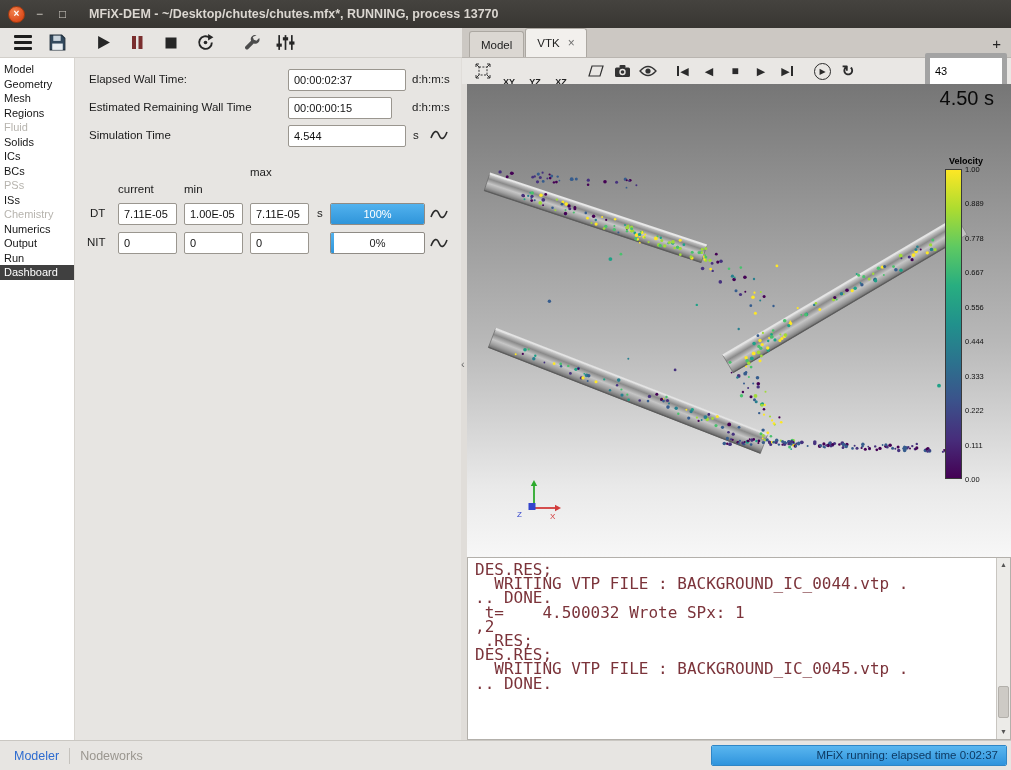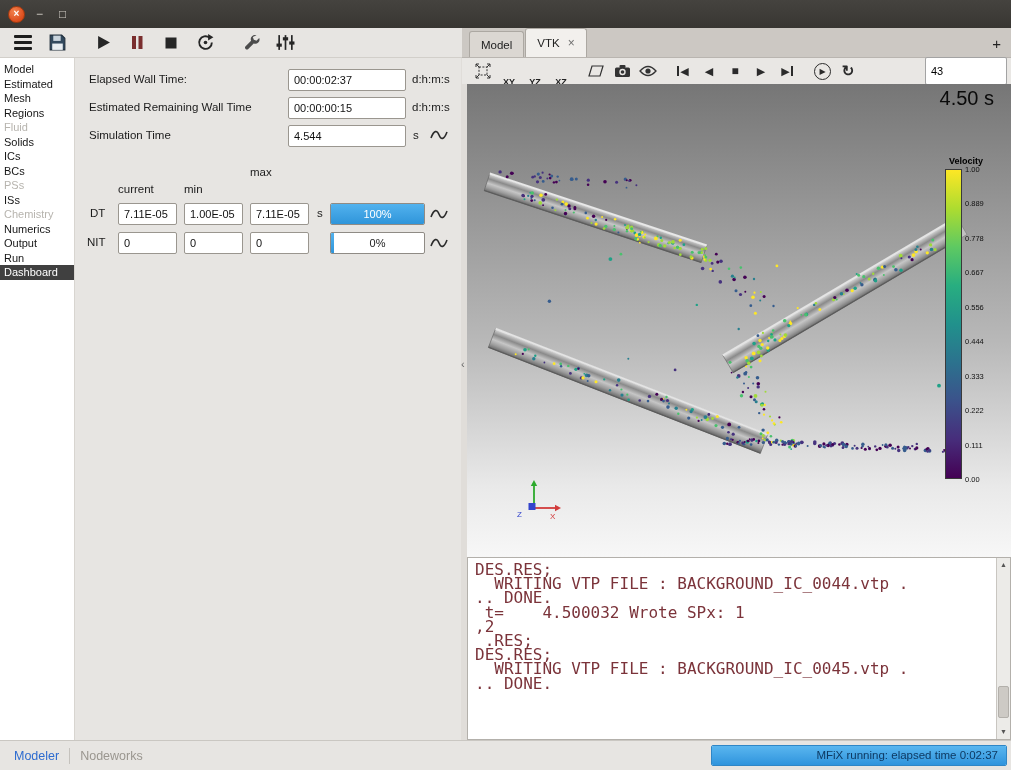--- a/index.html
+++ b/index.html
@@ -70,21 +70,21 @@
   .plane-label{font-size:9px;font-weight:bold;color:#222;line-height:9px;margin-top:24px;}
   .plane-underline{display:flex;height:2px;width:14px;}
   .plane-underline span{flex:1;}
   .pb{font-size:11px;line-height:1;}
   .pb-wrap{display:inline-flex;align-items:center;gap:1px;}
   .pb-bar{width:2px;height:10px;background:#2b2b2b;display:inline-block;}
   .pb-stop{font-size:12px;}
   .play-circ{width:17px;height:17px;border:1.5px solid #2b2b2b;border-radius:50%;
     display:inline-flex;align-items:center;justify-content:center;font-size:8px;padding-left:1px;}
   .reload{font-size:15px;font-weight:bold;}
-  .frame-input{margin-left:auto;margin-right:4px;width:82px;height:20px;border:1px solid #a3a3a3;
+  .frame-input{margin-left:auto;margin-right:4px;width:82px;height:20px;border:5px solid #a3a3a3;
     border-radius:2px;font-family:"Liberation Sans",sans-serif;font-size:11px;padding:13px 5px;background:#fff;}
 
   
   .vtk-view{position:absolute;left:467px;top:84px;width:544px;height:473px;overflow:hidden;cursor:crosshair;}
   .vtk-scene{position:absolute;left:0;top:0;}
   .vtk-time{position:absolute;top:3px;right:17px;font-size:20px;color:#0a0a0a;}
   .legend{position:absolute;top:72px;right:6px;width:64px;}
   .legend-title{font-size:9px;font-weight:bold;color:#000;margin-left:8px;margin-bottom:3px;}
   .legend-body{position:relative;height:310px;}
   .legend-bar{position:absolute;left:4px;top:0;width:17px;height:310px;border:1px solid #3a3a3a;}
@@ -120,20 +120,21 @@
 </style>
 </head>
 <body>
 
 <div class="app">
 
   <div class="titlebar">
     <span class="winbtn close">×</span>
     <span class="winbtn min">−</span>
     <span class="winbtn max">□</span>
+    <span class="title-text">MFiX-DEM - ~/Desktop/chutes/chutes.mfx*, RUNNING, process 13770</span>
   </div>
 
   <div class="toolbar">
     <button class="tbtn">
       <span class="burger">
           <i></i>
           <i></i>
           <i></i>
         </span>
     </button>
@@ -181,21 +182,21 @@
           <line x1="9" y1="1" x2="9" y2="15" stroke="#262626" stroke-width="1.6"></line>
           <rect x="6.5" y="3" width="5" height="3" fill="#262626"></rect>
           <line x1="15" y1="1" x2="15" y2="15" stroke="#262626" stroke-width="1.6"></line>
           <rect x="12.5" y="7" width="5" height="3" fill="#262626"></rect>
         </svg>
     </button>
   </div>
 
   <div class="sidebar">
       <div class="side-item normal">Model</div>
-      <div class="side-item normal">Estimated</div>
+      <div class="side-item normal">Geometry</div>
       <div class="side-item normal">Mesh</div>
       <div class="side-item normal">Regions</div>
       <div class="side-item disabled">Fluid</div>
       <div class="side-item normal">Solids</div>
       <div class="side-item normal">ICs</div>
       <div class="side-item normal">BCs</div>
       <div class="side-item disabled">PSs</div>
       <div class="side-item normal">ISs</div>
       <div class="side-item disabled">Chemistry</div>
       <div class="side-item normal">Numerics</div>
@@ -203,21 +204,21 @@
       <div class="side-item normal">Run</div>
       <div class="side-item selected">Dashboard</div>
     </div>
 
   <div class="mainpane">
     <span class="flabel" style="left:13px;top:15px;">Elapsed Wall Time:</span>
     <input class="fin" style="left: 212px; top: 11px; width: 118px;" value="00:00:02:37">
     <span class="flabel" style="left:336px;top:15px;">d:h:m:s</span>
 
     <span class="flabel" style="left:13px;top:43px;">Estimated Remaining Wall Time</span>
-    <input class="fin" style="left: 212px; top: 39px; width: 118px;" value="00:00:00:15">
+    <input class="fin" style="left: 212px; top: 39px; width: 104px;" value="00:00:00:15">
     <span class="flabel" style="left:336px;top:43px;">d:h:m:s</span>
 
     <span class="flabel" style="left:13px;top:71px;">Simulation Time</span>
     <input class="fin" style="left: 212px; top: 67px; width: 118px;" value="4.544">
     <span class="flabel" style="left:337px;top:71px;">s</span>
     <button class="plotbtn" style="left:352px;top:68px;">
       <svg width="18" height="14" viewBox="0 0 18 14">
           <path d="M1,10 C4,2 7,2 9,7 C11,12 14,12 17,4" fill="none" stroke="#2b2b2b" stroke-width="1.6"></path>
         </svg>
     </button>

